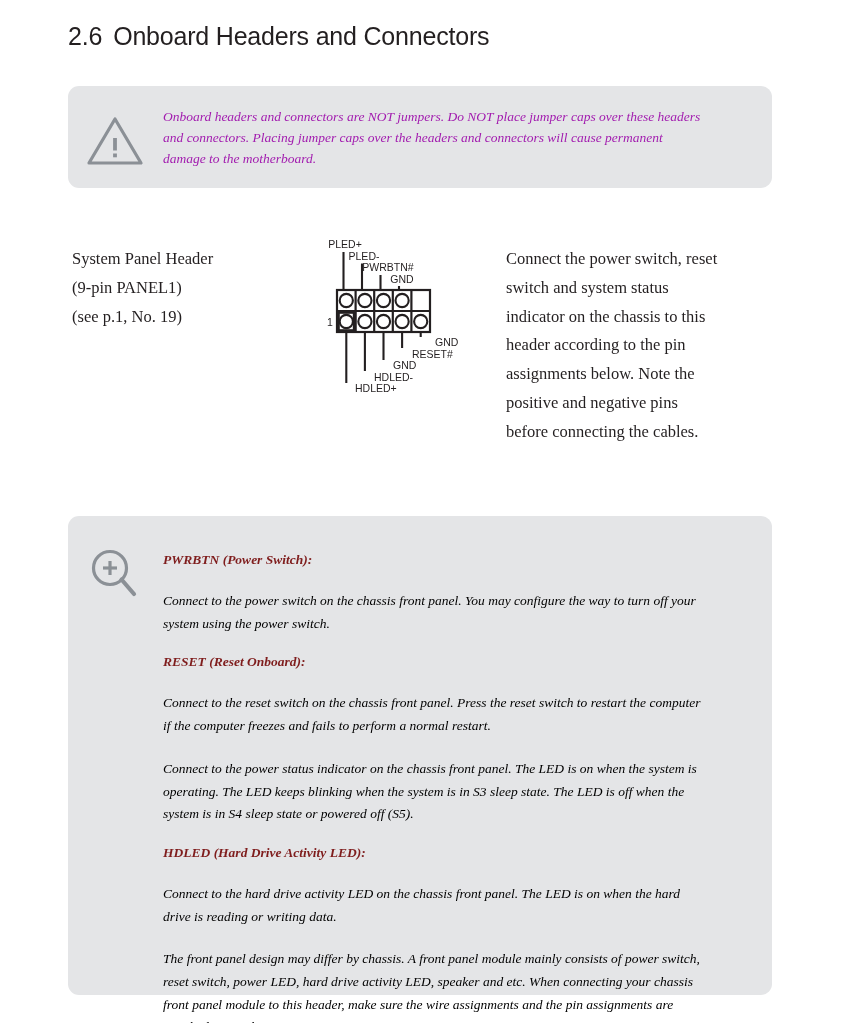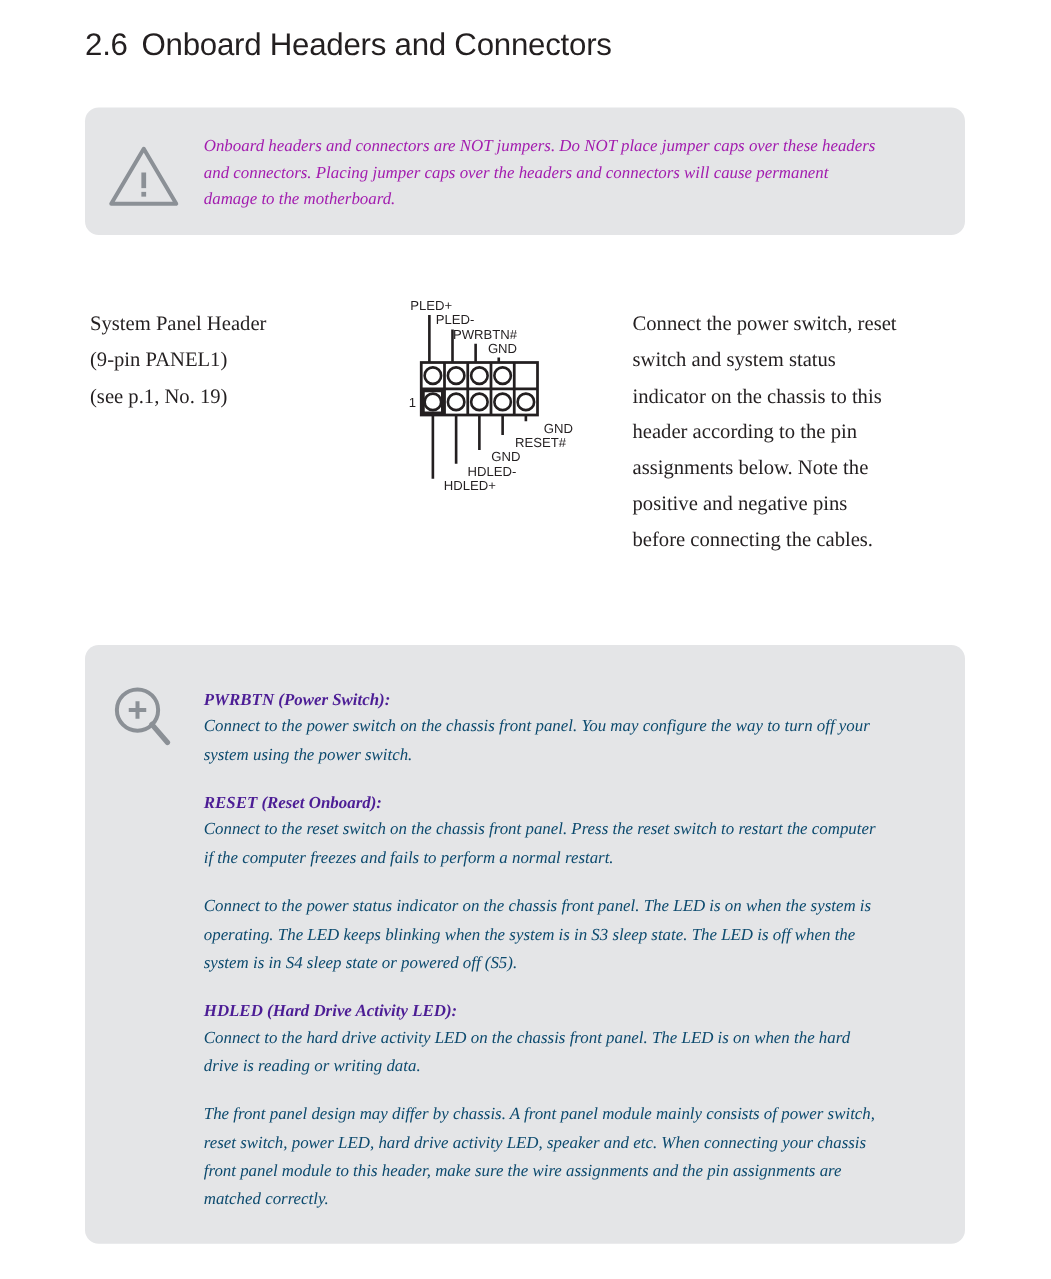--- a/index.html
+++ b/index.html
@@ -95,28 +95,29 @@
   }
   .note-block:last-child {
     margin-bottom: 0;
   }
   .note-heading {
     font-family: "Liberation Serif", serif;
     font-style: italic;
     font-weight: bold;
     font-size: 13.5px;
     line-height: 21px;
-    color: #4c1d95;
+    color: #7f1d1d;
   }
   .note-para {
     font-family: "Liberation Serif", serif;
     font-style: italic;
     font-size: 13.5px;
     line-height: 22.7px;
-    color: #0c4a6e;
+    color: #000000;
+    margin-top: 20px;
   }
 
   
   .col-left {
     position: absolute;
     left: 72px;
     top: 244px;
     width: 240px;
     font-family: "Liberation Serif", serif;
     font-size: 16.5px;

